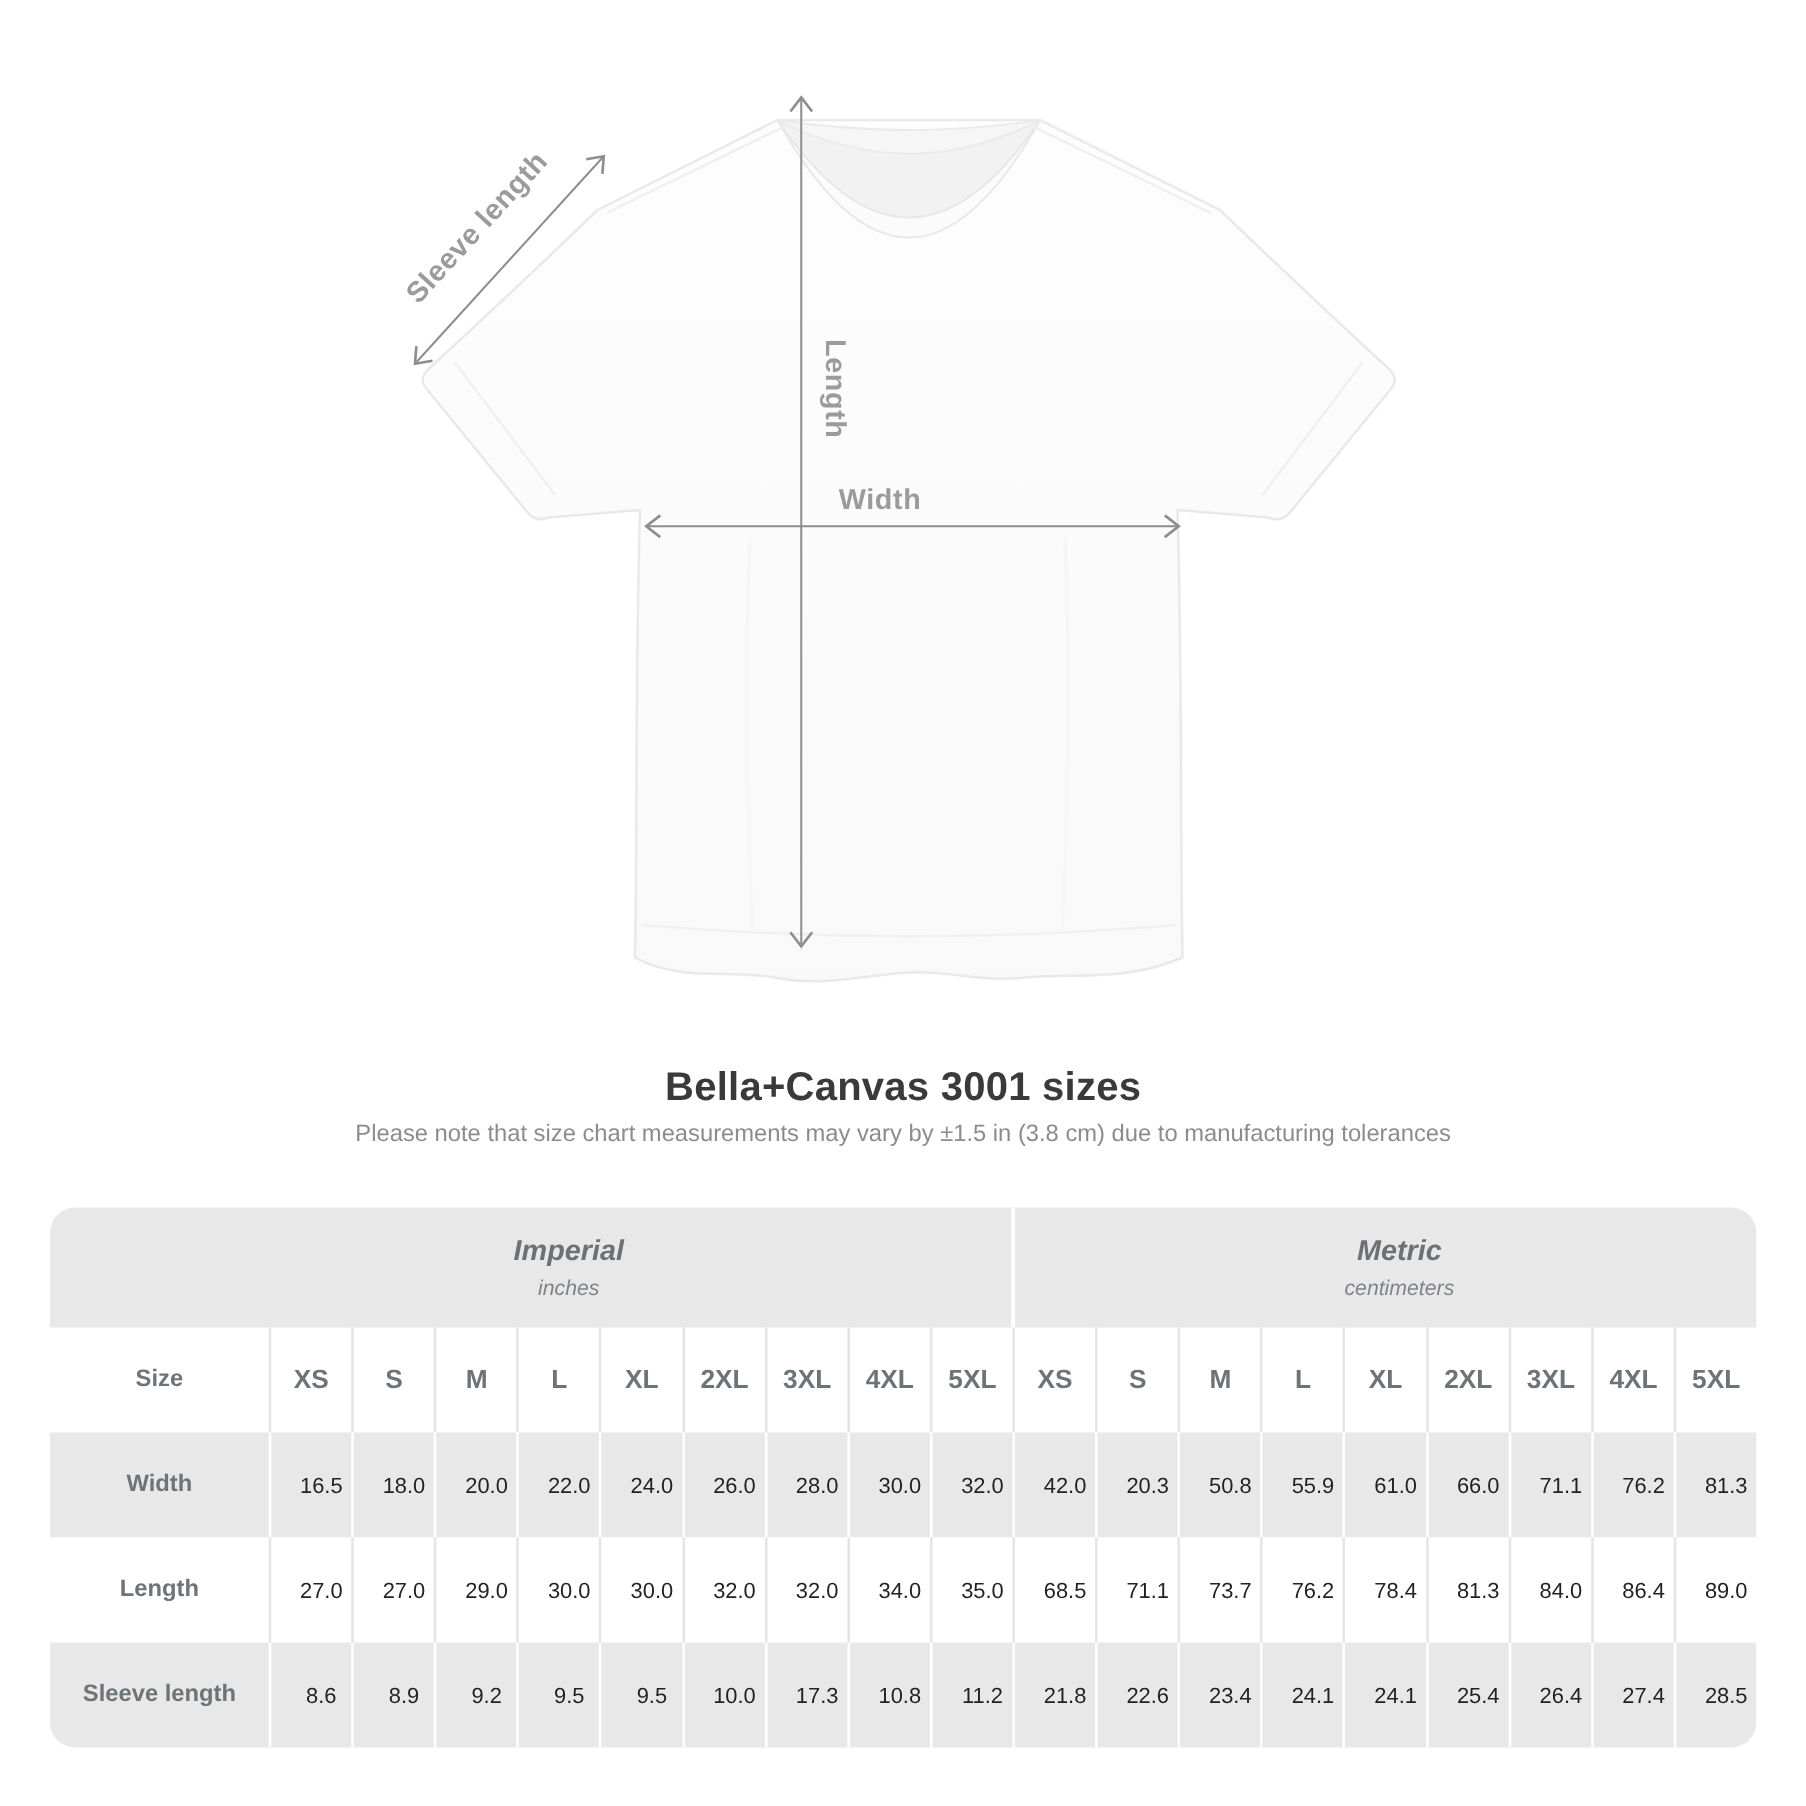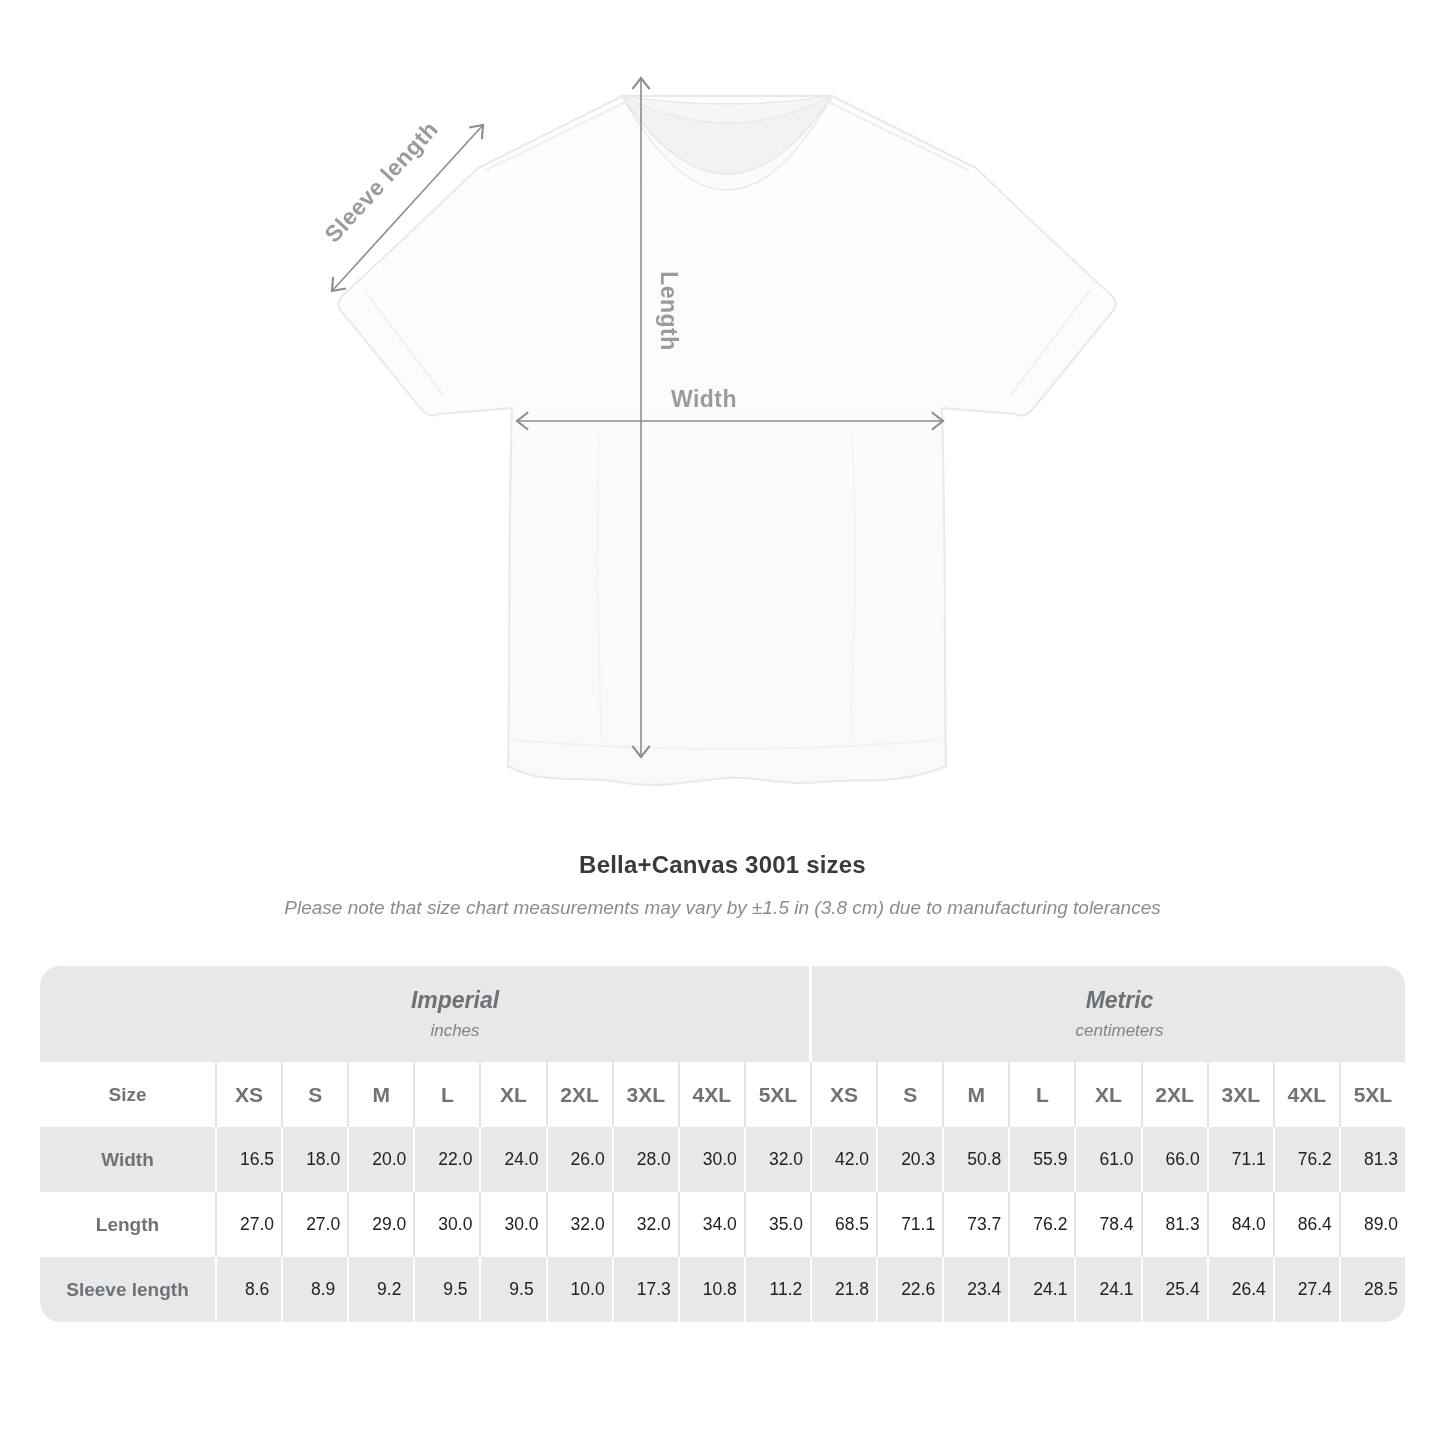--- a/index.html
+++ b/index.html
@@ -4,26 +4,26 @@
 <style>
   html,body { margin:0; padding:0; background:#ffffff; }
   .page {
     position:relative; width:1445px; height:1445px; background:#ffffff;
     font-family:"Liberation Sans", sans-serif; overflow:hidden;
   }
   .diagram-svg { position:absolute; top:0; left:0; }
 
   .title {
     position:absolute; top:851px; left:0; width:100%;
-    text-align:center; font-size:24px; font-weight:bold; color:#3a3a3a;
+    text-align:center; font-size:32px; font-weight:bold; color:#3a3a3a;
     letter-spacing:0.2px;
   }
   .subtitle {
     position:absolute; top:897px; left:0; width:100%;
-    text-align:center; font-size:19px; font-style:italic; color:#8c8c8c;
+    text-align:center; font-size:19px; color:#8c8c8c;
   }
 
   .size-table { position:absolute; left:40px; top:966px; width:1365px; }
 
   .band {
     position:relative; height:96px; background:#e8e8e8;
     border-radius:20px 20px 0 0; display:flex;
   }
   .band-half {
     display:flex; flex-direction:column; align-items:center; justify-content:center;
@@ -32,21 +32,21 @@
   .band-half.imperial { width:770px; padding-left:60px; }
   .band-half.metric { flex:1; }
   .band-divider {
     position:absolute; left:769px; top:0; width:3px; height:100%; background:#ffffff;
   }
   .band-title { font-size:23px; font-weight:bold; font-style:italic; color:#6b7276; }
   .band-sub { font-size:17px; font-style:italic; color:#7e8487; }
 
   .trow {
     display:grid; grid-template-columns:175px repeat(18, 1fr);
-    height:65px; --sep:#e4e4e4;
+    height:84px; --sep:#e4e4e4;
   }
   .trow.white { background:#ffffff; --sep:#e4e4e4; }
   .trow.gray  { background:#e8e8e8; --sep:#ffffff; }
   .trow.last  { border-radius:0 0 20px 20px; overflow:hidden; }
   .cell {
     display:flex; align-items:center; justify-content:center;
     box-sizing:border-box;
   }
   .cell + .cell { border-left:2px solid var(--sep); }
   .col-head { font-size:21px; font-weight:bold; color:#6d7478; }

